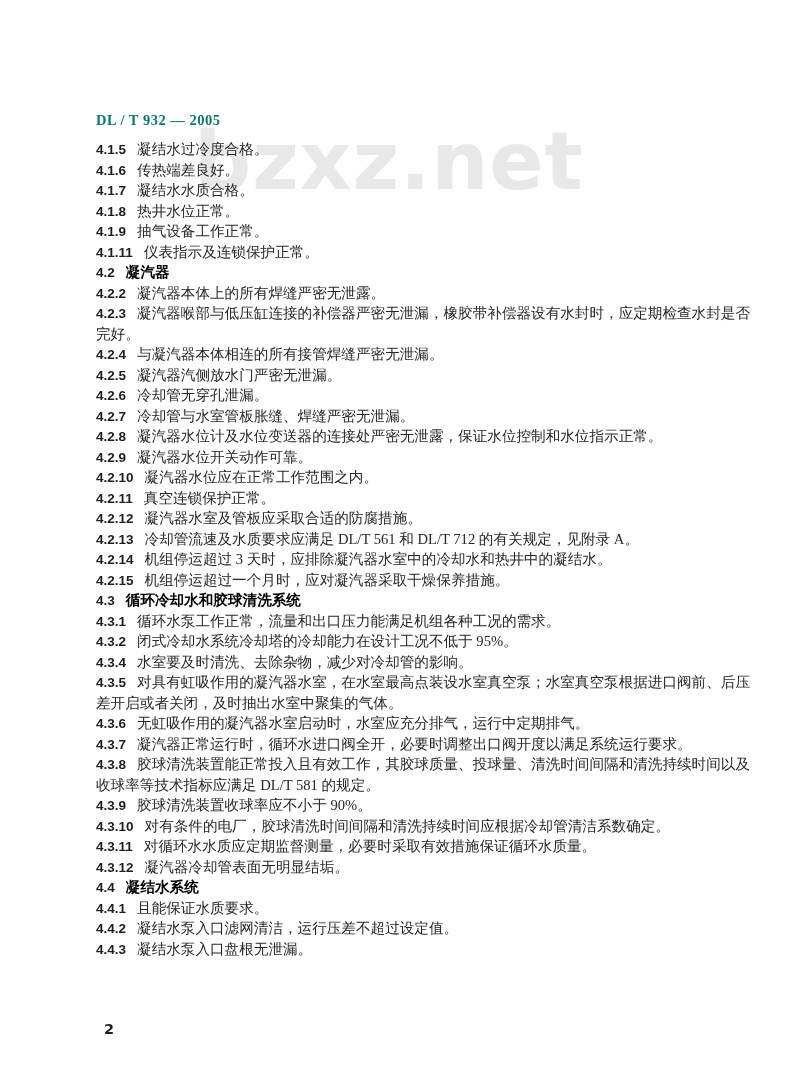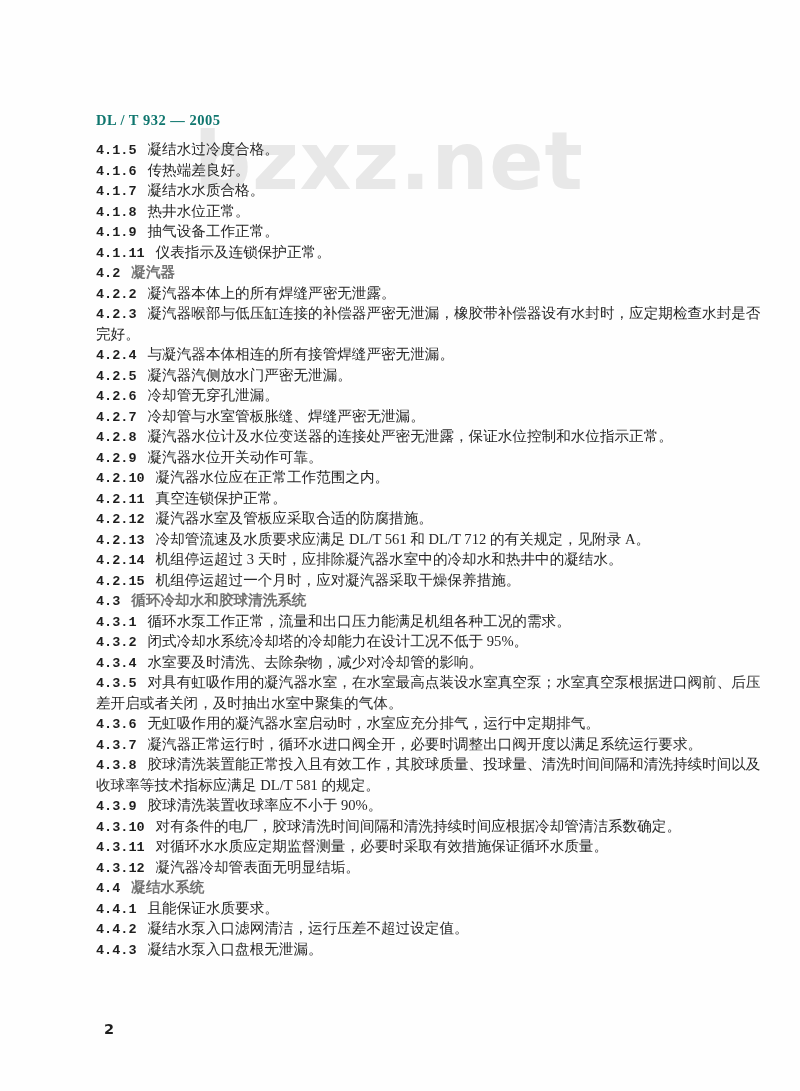--- a/index.html
+++ b/index.html
@@ -50,32 +50,32 @@
     font-size: 14.6px;
   }
   .line {
     margin: 0;
     height: 20.5px;
     line-height: 20.5px;
     white-space: nowrap;
   }
   .line .num {
     display: inline-block;
-    font-family: Liberation Mono, monospace;
+    font-family: Liberation Sans, sans-serif;
     font-weight: bold;
     font-size: 13.5px;
     margin-right: 11px;
     color: #1e1e1e;
   }
   .line .num:empty {
     margin-right: 0;
   }
   .line.section-head .txt {
     font-weight: bold;
-    color: #737373;
+    color: #000000;
   }
   .page-number {
     position: absolute;
     left: 104px;
     top: 1021px;
     z-index: 1;
     font-family: "DejaVu Sans", "Liberation Sans", sans-serif;
     font-weight: bold;
     font-size: 14.5px;
     color: #1e1e1e;

